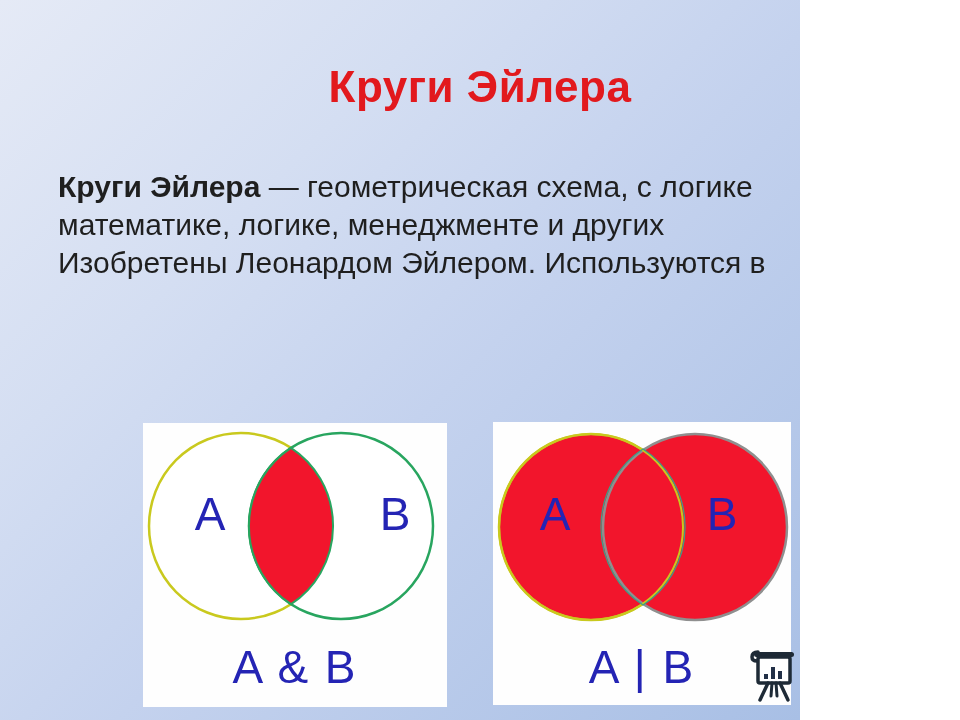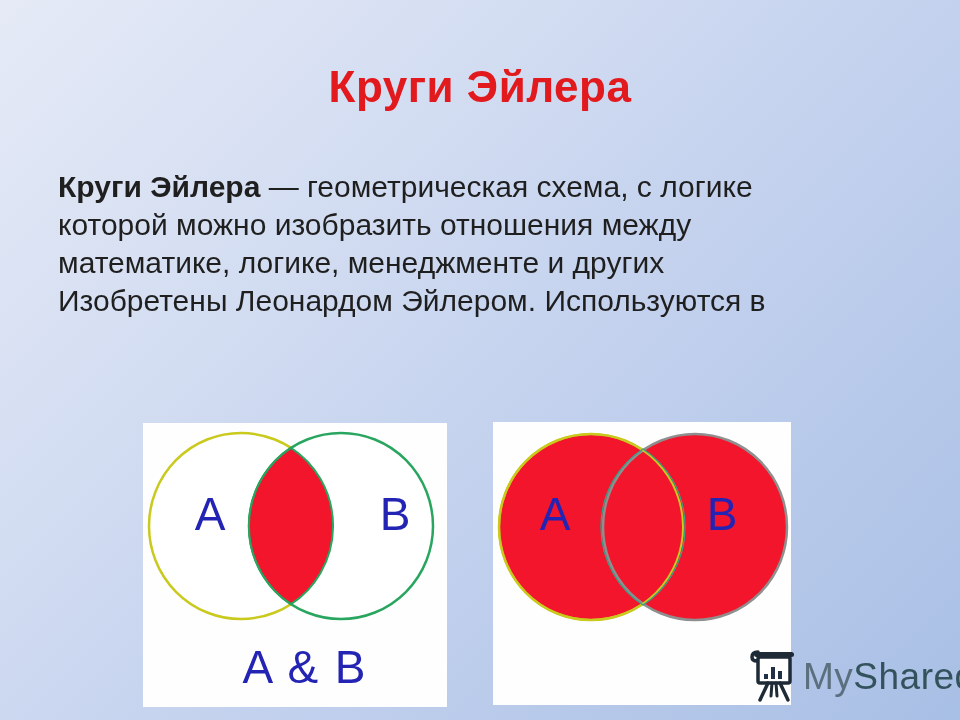--- a/index.html
+++ b/index.html
@@ -1,17 +1,17 @@
 <!DOCTYPE html>
 <html><head>
 <meta charset="utf-8">
 <style>
   html,body { margin:0; padding:0; }
   .slide {
-    position:relative; width:960px; height:720px; overflow:hidden;
+    position:relative; width:800px; height:720px; overflow:hidden;
     background: linear-gradient(135deg, #e5eaf6 0%, #d4def2 30%, #c4d2ee 55%, #a8bfe5 100%);
     font-family:"Liberation Sans", sans-serif;
   }
   .title {
     position:absolute; top:62px; left:0; width:960px;
     text-align:center; font-size:44px; font-weight:700; color:#e2191d;
     letter-spacing:0.5px;
   }
   .body-text {
     position:absolute; left:58px; top:168px; width:860px;
@@ -23,40 +23,39 @@
   .dbox-right { left:493px; top:422px; width:298px; height:283px; }
   .venn { position:absolute; left:0; top:0; }
   .set-label {
     position:absolute; transform:translate(-50%,-50%);
     color:#2424b4; font-size:46px; line-height:1;
   }
   .caption {
     position:absolute; left:0; width:100%; text-align:center;
     color:#2424b4; font-size:46px; line-height:1; letter-spacing:2px;
   }
-  .dbox-left  .caption { top:221px;padding-left:10px; }
+  .dbox-left  .caption { top:221px; }
   .dbox-right .caption { top:222px; }
   .watermark {
     position:absolute; left:748px; top:648px;
     display:flex; align-items:center; gap:5px;
   }
   .wm-text { font-size:37px; line-height:1; letter-spacing:0.5px; }
   .wm-my { color:#5b6f7e; }
   .wm-shared { color:#33525c; }
 </style>
 </head>
 <body>
 
 <div class="slide">
 
   <div class="title">Круги Эйлера</div>
 
   <div class="body-text">
     <div><span class="lead">Круги Эйлера</span><span> — геометрическая схема, с логике</span></div>
-    <div>которой можно изобразить отношения между</div>
     <div>математике, логике, менеджменте и других</div>
     <div>Изобретены Леонардом Эйлером. Используются в</div>
   </div>
 
   <div class="dbox dbox-left">
     <svg class="venn" width="304" height="284" viewBox="0 0 304 284">
       <ellipse cx="98" cy="103" rx="92" ry="93" fill="#ffffff" stroke="#c9c91e" stroke-width="2.5"></ellipse>
       <ellipse cx="198" cy="103" rx="92" ry="93" fill="#ffffff" stroke="#28a55f" stroke-width="2.5"></ellipse>
       <path d="M 148 24.9 A 92 93 0 0 1 148 181.1 A 92 93 0 0 1 148 24.9 Z" fill="#f2152c" stroke="#28a55f" stroke-width="2"></path>
     </svg>
@@ -67,20 +66,21 @@
 
   <div class="dbox dbox-right">
     <svg class="venn" width="298" height="283" viewBox="0 0 298 283">
       <ellipse cx="98" cy="105" rx="92" ry="93" fill="#f2152c" stroke="#c9c91e" stroke-width="2.5"></ellipse>
       <ellipse cx="202" cy="105" rx="92" ry="93" fill="#f2152c" stroke="#8f8f8f" stroke-width="2.5"></ellipse>
       <ellipse cx="98" cy="105" rx="92" ry="93" fill="none" stroke="#c9c91e" stroke-width="2"></ellipse>
       <path d="M 150 26.9 A 92 93 0 0 1 150 183.1 A 92 93 0 0 1 150 26.9 Z" fill="none" stroke="#3aa08a" stroke-width="1.2"></path>
     </svg>
     <div class="set-label" style="left:62px; top:92px;">A</div>
     <div class="set-label" style="left:229px; top:92px;">B</div>
+    <div class="caption">A | B</div>
   </div>
 
   <div class="watermark">
     <svg width="50" height="56" viewBox="0 0 50 56">
       <path d="M10 4 Q4 4 4 9 Q4 13 9 13" fill="none" stroke="#1e2a36" stroke-width="3.5" stroke-linecap="round"></path>
       <rect x="6" y="4" width="40" height="5" rx="2.5" fill="#1e2a36"></rect>
       <rect x="10" y="9" width="32" height="26" rx="2" fill="#ffffff" stroke="#1e2a36" stroke-width="3.5"></rect>
       <rect x="16" y="26" width="4" height="5" fill="#223047"></rect>
       <rect x="23" y="19" width="4" height="12" fill="#223047"></rect>
       <rect x="30" y="23" width="4" height="8" fill="#223047"></rect>

